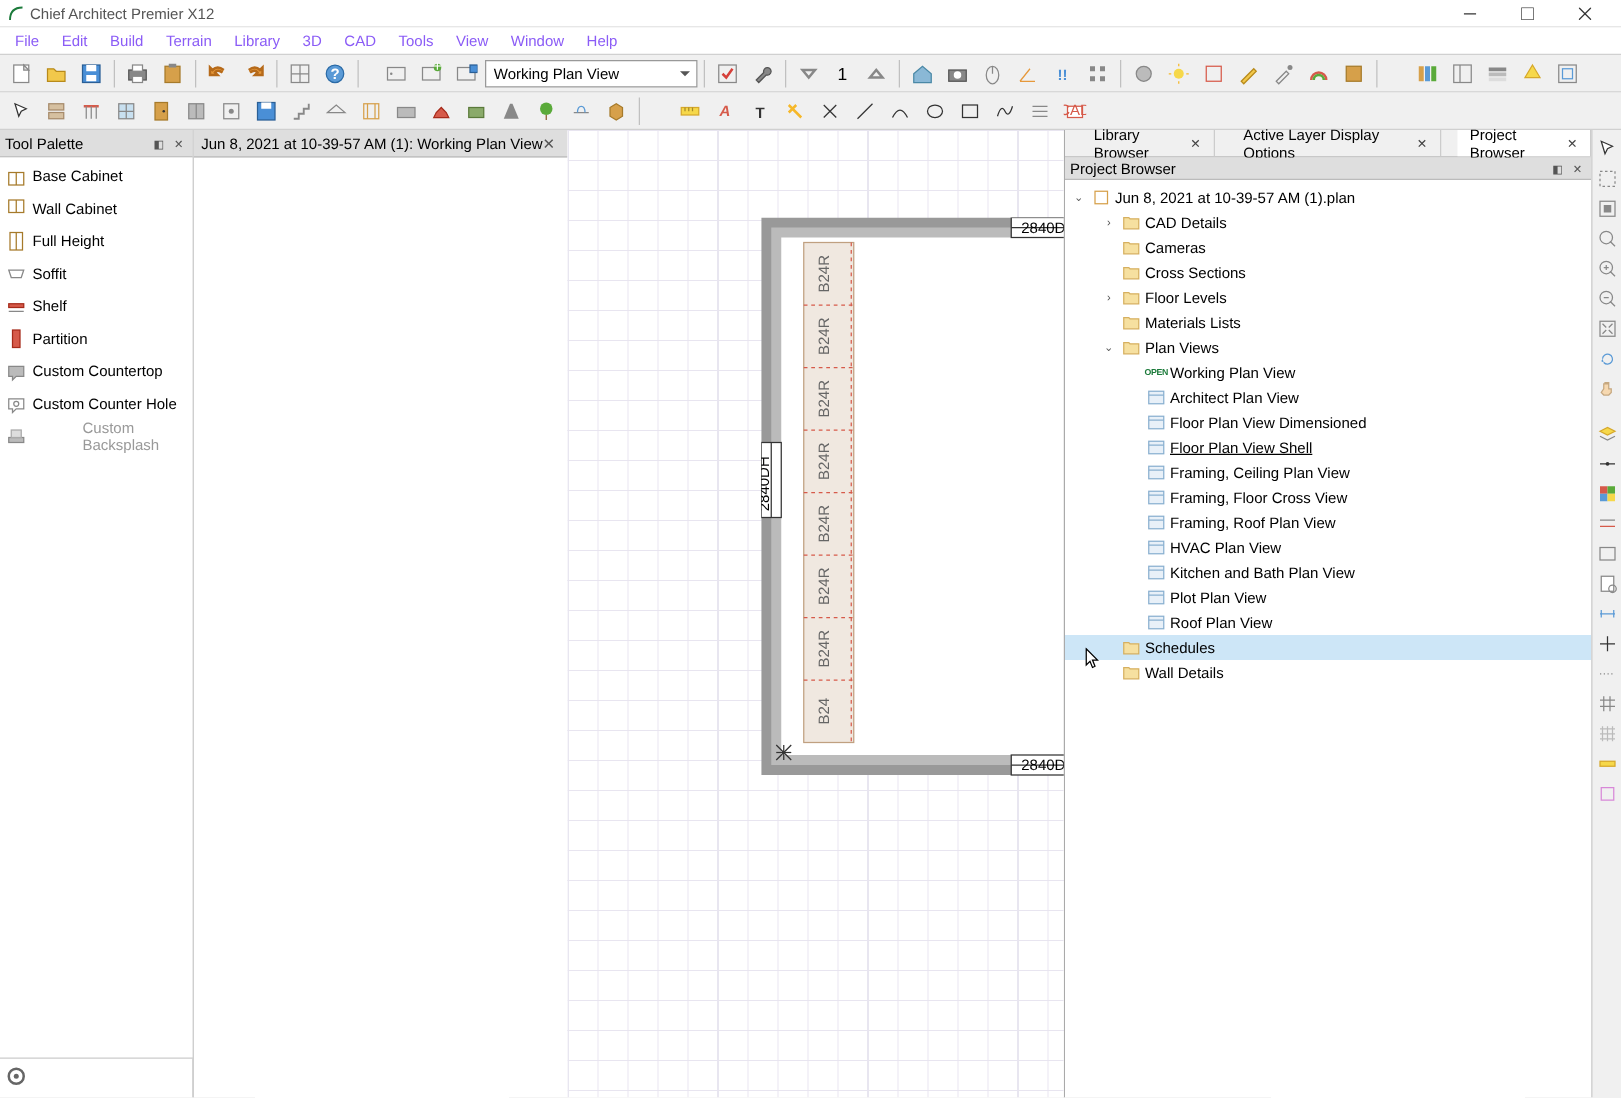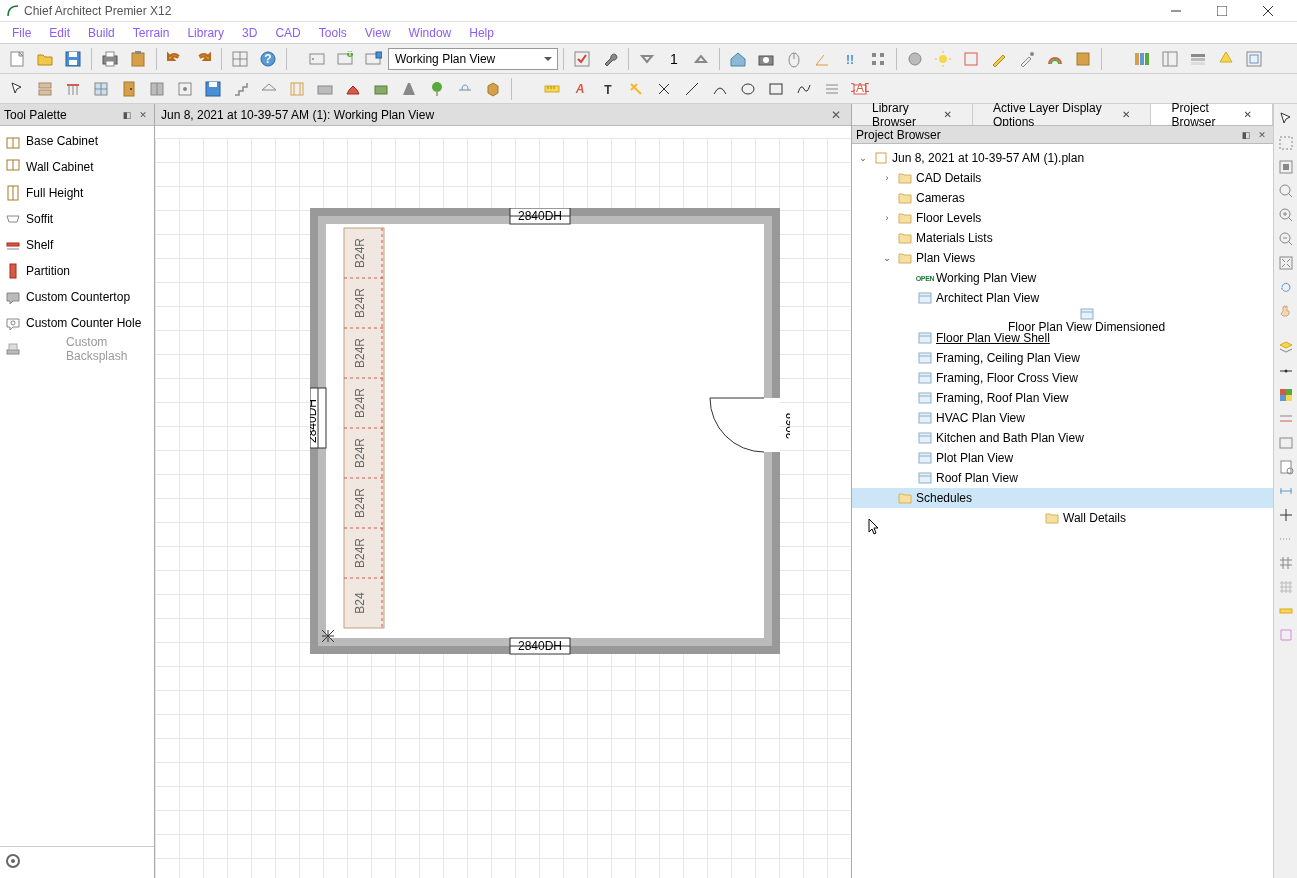--- a/index.html
+++ b/index.html
@@ -32,38 +32,38 @@
 .panel-header { height: 22px; background: #dedede; border-bottom: 1px solid #bbb; display: flex; align-items: center; padding: 0 4px; font-size: 11px; }
 .panel-header-text { flex: 1; }
 .panel-header-btn { width: 14px; height: 14px; margin-left: 2px; display: flex; align-items: center; justify-content: center; font-size: 9px; color: #555; }
 .palette-list { flex: 1; background: #fff; padding: 2px 0; }
 .palette-item { height: 26px; display: flex; align-items: center; padding: 0 4px; cursor: default; }
 .palette-icon { width: 18px; height: 18px; margin-right: 4px; }
 .palette-item.disabled { color: #999; gap: 40px; }
 .panel-footer { height: 32px; border-top: 1px solid #ccc; display: flex; align-items: center; padding: 0 4px; }
 
 
-.doc-area { flex: 1; display: flex; flex-direction: column; background: #fff; gap: 12px; }
+.doc-area { flex: 1; display: flex; flex-direction: row; background: #fff; }
 .doc-tab { height: 22px; background: #dedede; border-bottom: 1px solid #bbb; display: flex; align-items: center; padding: 0 6px; }
 .doc-tab-text { flex: 1; font-size: 12px; }
 .doc-tab-close { width: 14px; height: 14px; color: #555; }
 .canvas { flex: 1; position: relative; overflow: hidden; background: #fff; }
 .grid-bg { position: absolute; inset: 0; background-image:
   linear-gradient(#e8e5f0 1px, transparent 1px),
   linear-gradient(90deg, #e8e5f0 1px, transparent 1px),
   linear-gradient(#d0cce0 1px, transparent 1px),
   linear-gradient(90deg, #d0cce0 1px, transparent 1px);
   background-size: 24px 24px, 24px 24px, 120px 120px, 120px 120px;
 }
 .floorplan { position: absolute; left: 155px; top: 70px; }
 
 
 .panel-right-stack { width: 422px; display: flex; flex-direction: column; border-left: 1px solid #aaa; }
 .right-tabs { height: 22px; background: #f0f0f0; display: flex; align-items: stretch; border-bottom: 1px solid #bbb; }
-.right-tab { padding: 0 20px; display: flex; align-items: center; gap: 4px; border-right: 1px solid #ccc; cursor: default; font-size: 12px; }
+.right-tab { padding: 0 10px; display: flex; align-items: center; gap: 4px; border-right: 1px solid #ccc; cursor: default; font-size: 12px; margin-left: 13px; }
 .right-tab.active { background: #fff; }
 .right-tab-close { font-size: 10px; color: #444; }
 .browser-header { height: 18px; background: #dedede; display: flex; align-items: center; padding: 0 4px; font-size: 11px; border-bottom: 1px solid #bbb; }
 .browser-body { flex: 1; background: #fff; overflow: auto; padding: 4px 0; }
 .tree-row { height: 20px; display: flex; align-items: center; padding-left: 4px; cursor: default; }
 .tree-row.selected { background: #cde6f7; }
 .tree-toggle { width: 14px; display: flex; align-items: center; justify-content: center; font-size: 9px; color: #555; }
 .tree-icon { width: 16px; height: 14px; margin: 0 3px; display: flex; align-items: center; justify-content: center; }
 .tree-label { white-space: nowrap; font-size: 12px; }
 .open-badge { font-size: 7px; color: #1b7a3a; font-weight: bold; letter-spacing: -0.3px; }
@@ -704,20 +704,29 @@
         <div class="tree-row" style="padding-left: 28px;">
           <span class="tree-toggle"></span>
           <span class="tree-icon">
             <svg width="14" height="12">
               <path d="M1 2 h4 l1 1 h7 v8 h-12 z" fill="#f6e0a0" stroke="#d6b060"></path>
             </svg>
           </span>
           <span class="tree-label">Cameras</span>
         </div>
         <div class="tree-row" style="padding-left: 28px;">
+          <span class="tree-toggle"></span>
+          <span class="tree-icon">
+            <svg width="14" height="12">
+              <path d="M1 2 h4 l1 1 h7 v8 h-12 z" fill="#f6e0a0" stroke="#d6b060"></path>
+            </svg>
+          </span>
+          <span class="tree-label">Cross Sections</span>
+        </div>
+        <div class="tree-row" style="padding-left: 28px;">
           <span class="tree-toggle">›</span>
           <span class="tree-icon">
             <svg width="14" height="12">
               <path d="M1 2 h4 l1 1 h7 v8 h-12 z" fill="#f6e0a0" stroke="#d6b060"></path>
             </svg>
           </span>
           <span class="tree-label">Floor Levels</span>
         </div>
         <div class="tree-row" style="padding-left: 28px;">
           <span class="tree-toggle"></span>
@@ -747,21 +756,21 @@
         <div class="tree-row" style="padding-left: 48px;">
           <span class="tree-toggle"></span>
           <span class="tree-icon">
             <svg width="14" height="12">
               <rect x="1" y="1" width="12" height="10" fill="#e8f0f8" stroke="#8ab0d0"></rect>
               <line x1="1" y1="4" x2="13" y2="4" stroke="#8ab0d0"></line>
             </svg>
           </span>
           <span class="tree-label">Architect Plan View</span>
         </div>
-        <div class="tree-row" style="padding-left: 48px; flex-direction: column;">
+        <div class="tree-row" style="padding-left: 48px;">
           <span class="tree-toggle"></span>
           <span class="tree-icon">
             <svg width="14" height="12">
               <rect x="1" y="1" width="12" height="10" fill="#e8f0f8" stroke="#8ab0d0"></rect>
               <line x1="1" y1="4" x2="13" y2="4" stroke="#8ab0d0"></line>
             </svg>
           </span>
           <span class="tree-label">Floor Plan View Dimensioned</span>
         </div>
         <div class="tree-row" style="padding-left: 48px; text-decoration: underline;">
@@ -846,21 +855,21 @@
         </div>
         <div class="tree-row selected" style="padding-left: 28px;">
           <span class="tree-toggle"></span>
           <span class="tree-icon">
             <svg width="14" height="12">
               <path d="M1 2 h4 l1 1 h7 v8 h-12 z" fill="#f6e0a0" stroke="#d6b060"></path>
             </svg>
           </span>
           <span class="tree-label">Schedules</span>
         </div>
-        <div class="tree-row" style="padding-left: 28px; justify-content: center;">
+        <div class="tree-row" style="padding-left: 28px;">
           <span class="tree-toggle"></span>
           <span class="tree-icon">
             <svg width="14" height="12">
               <path d="M1 2 h4 l1 1 h7 v8 h-12 z" fill="#f6e0a0" stroke="#d6b060"></path>
             </svg>
           </span>
           <span class="tree-label">Wall Details</span>
         </div>
       </div>
   </div>

